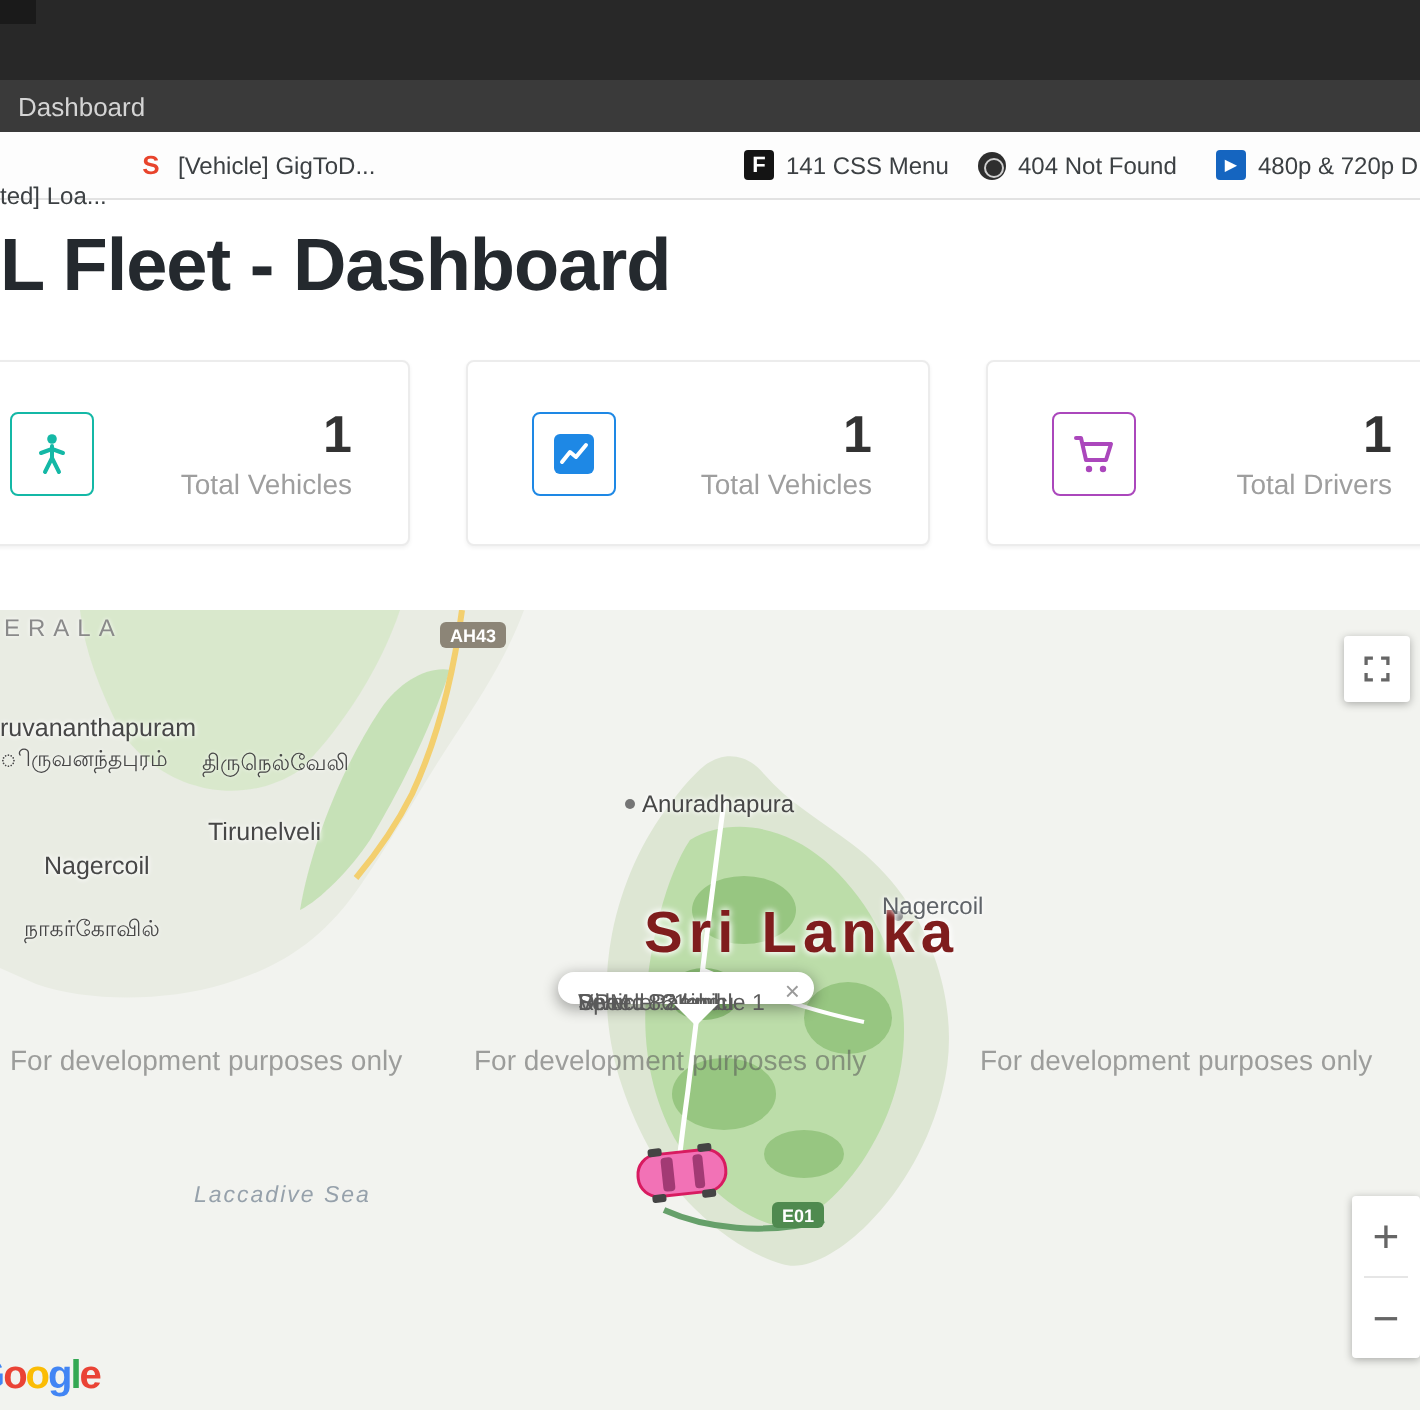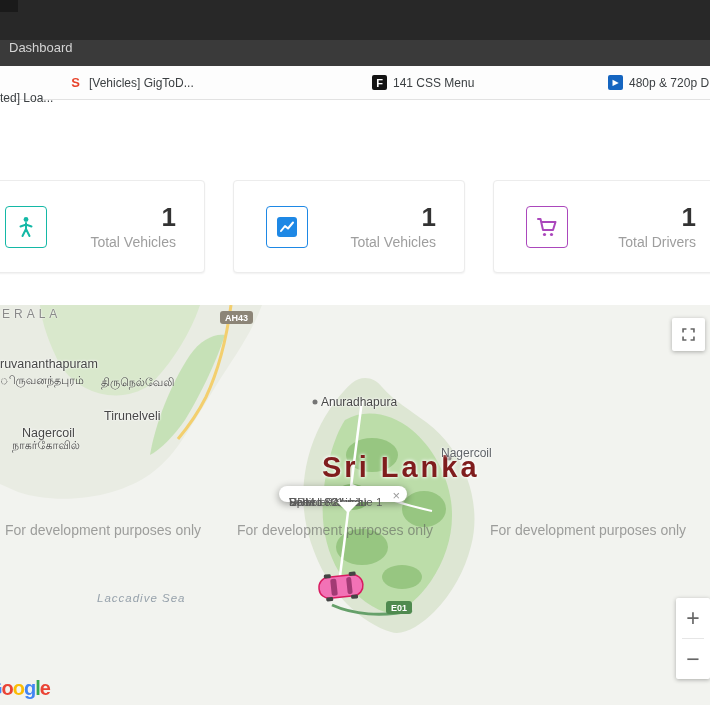--- a/index.html
+++ b/index.html
@@ -4,21 +4,21 @@
 <style>
   * { margin:0; padding:0; box-sizing:border-box; }
   body { width:710px; height:710px; overflow:hidden; background:#fff;
          font-family:"Liberation Sans", sans-serif; }
   #screen { position:relative; width:710px; height:710px; overflow:hidden; background:#fff; }
 
   
   .topbar { position:absolute; left:0; top:0; width:710px; height:40px; background:#282828; }
   .topbar-corner { position:absolute; left:0; top:0; width:18px; height:12px; background:#1a1a1a; }
   .tabrow { position:absolute; left:0; top:40px; width:710px; height:26px; background:#3a3a3a;
-            display:flex; align-items:flex-start; padding-left:9px; }
+            display:flex; align-items:center; padding-left:9px; }
   .tab-title { font-size:13px; color:#d4d4d4; }
 
   .bookmarksbar { position:absolute; left:0; top:66px; width:710px; height:34px; background:#fdfdfd;
                   border-bottom:1px solid #e2e2e2; }
   .bm { position:absolute; top:0; height:33px; display:flex; align-items:center; gap:6px;
         font-size:12px; color:#3c4043; white-space:nowrap; cursor:pointer; }
   .fav { width:15px; height:15px; display:flex; align-items:center; justify-content:center; flex:0 0 auto; }
   .fav-s { color:#e8442c; font-weight:800; font-size:13px; }
   .fav-drop { width:11px; height:11px; background:#4caf50; border-radius:50% 50% 50% 0;
               transform:rotate(45deg); position:relative; top:1px; }
@@ -106,32 +106,39 @@
   <div class="tabrow">
     <span class="tab-title">Dashboard</span>
   </div>
 
   <div class="bookmarksbar">
     <div class="bm" style="left:0;margin-top:15px;">
       <span>ted] Loa...</span>
     </div>
     <div class="bm" style="left:68px;">
       <span class="fav fav-s">S</span>
-      <span>[Vehicles] GigToD...</span>
+      <span>[Vehicle] GigToD...</span>
     </div>
     <div class="bm" style="left:372px;">
       <span class="fav fav-f">F</span>
       <span>141 CSS Menu</span>
     </div>
+    <div class="bm" style="left:488px;">
+      <span class="fav">
+          <span class="fav-globe"></span>
+        </span>
+      <span>404 Not Found</span>
+    </div>
     <div class="bm" style="left:608px;">
       <span class="fav fav-blue">▶</span>
       <span>480p &amp; 720p D...</span>
     </div>
   </div>
 
+  <h1 class="page-title">L Fleet - Dashboard</h1>
 
   <div class="card card1">
     <div class="icon-box teal">
       <svg width="24" height="24" viewBox="0 0 24 24" fill="none" stroke="currentColor" stroke-width="2" stroke-linecap="round">
         <circle cx="12" cy="4.5" r="2.4" fill="currentColor" stroke="none"></circle>
         <path d="M12 8v6M6.5 11.5L12 9.5l5.5 2M12 14l-3.5 7M12 14l3.5 7"></path>
       </svg>
     </div>
     <div class="card-right">
       <div class="card-value">1</div>
@@ -195,21 +202,21 @@
     <span class="lbl-region" style="left:2px; top:2px;">ERALA</span>
     <span class="road-badge badge-ah" style="left:220px; top:6px;">AH43</span>
 
     <span class="lbl" style="left:0; top:52px;">ruvananthapuram</span>
     <span class="lbl-ta" style="left:0; top:69px;">ிருவனந்தபுரம்</span>
 
     <span class="lbl" style="left:104px; top:66px;margin-top:38px;">Tirunelveli</span>
     <span class="lbl-ta" style="left:101px; top:71px;">திருநெல்வேலி</span>
 
     <span class="lbl" style="left:22px; top:121px;text-align:center;">Nagercoil</span>
-    <span class="lbl-ta" style="left:12px; top:134px;">நாகர்கோவில்</span>
+    <span class="lbl-ta" style="left:12px; top:154px;">நாகர்கோவில்</span>
 
     <span class="lbl" style="left:321px; top:90px; font-size:12px;">Anuradhapura</span>
     <span class="lbl-country" style="left:322px; top:146px;">Sri Lanka</span>
     <span class="lbl" style="left:441px; top:141px; font-size:12px; color:#5f6368;">Nagercoil</span>
     <span class="lbl-sea" style="left:97px; top:287px;">Laccadive Sea</span>
 
     <span class="road-badge badge-e" style="left:386px; top:296px; z-index:3;">E01</span>
 
     <span class="watermark" style="left:5px; top:217px;">For development purposes only</span>
     <span class="watermark" style="left:237px; top:217px;">For development purposes only</span>

